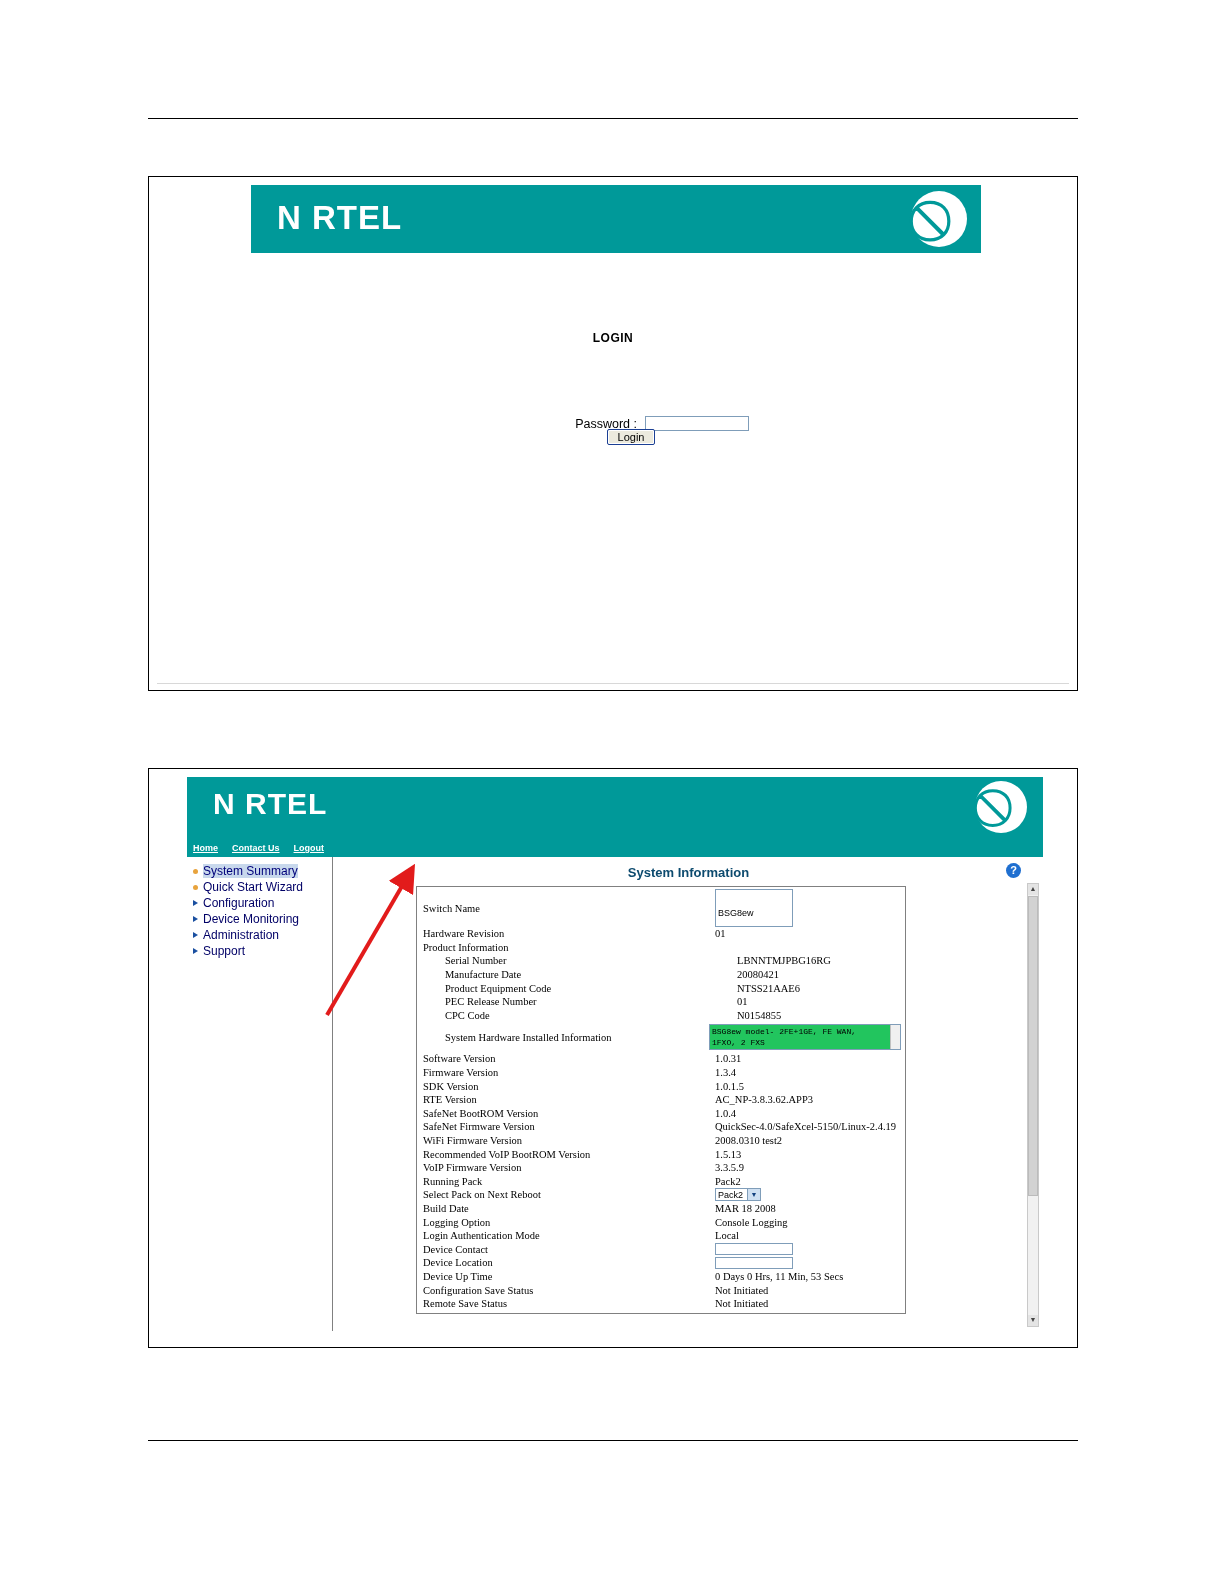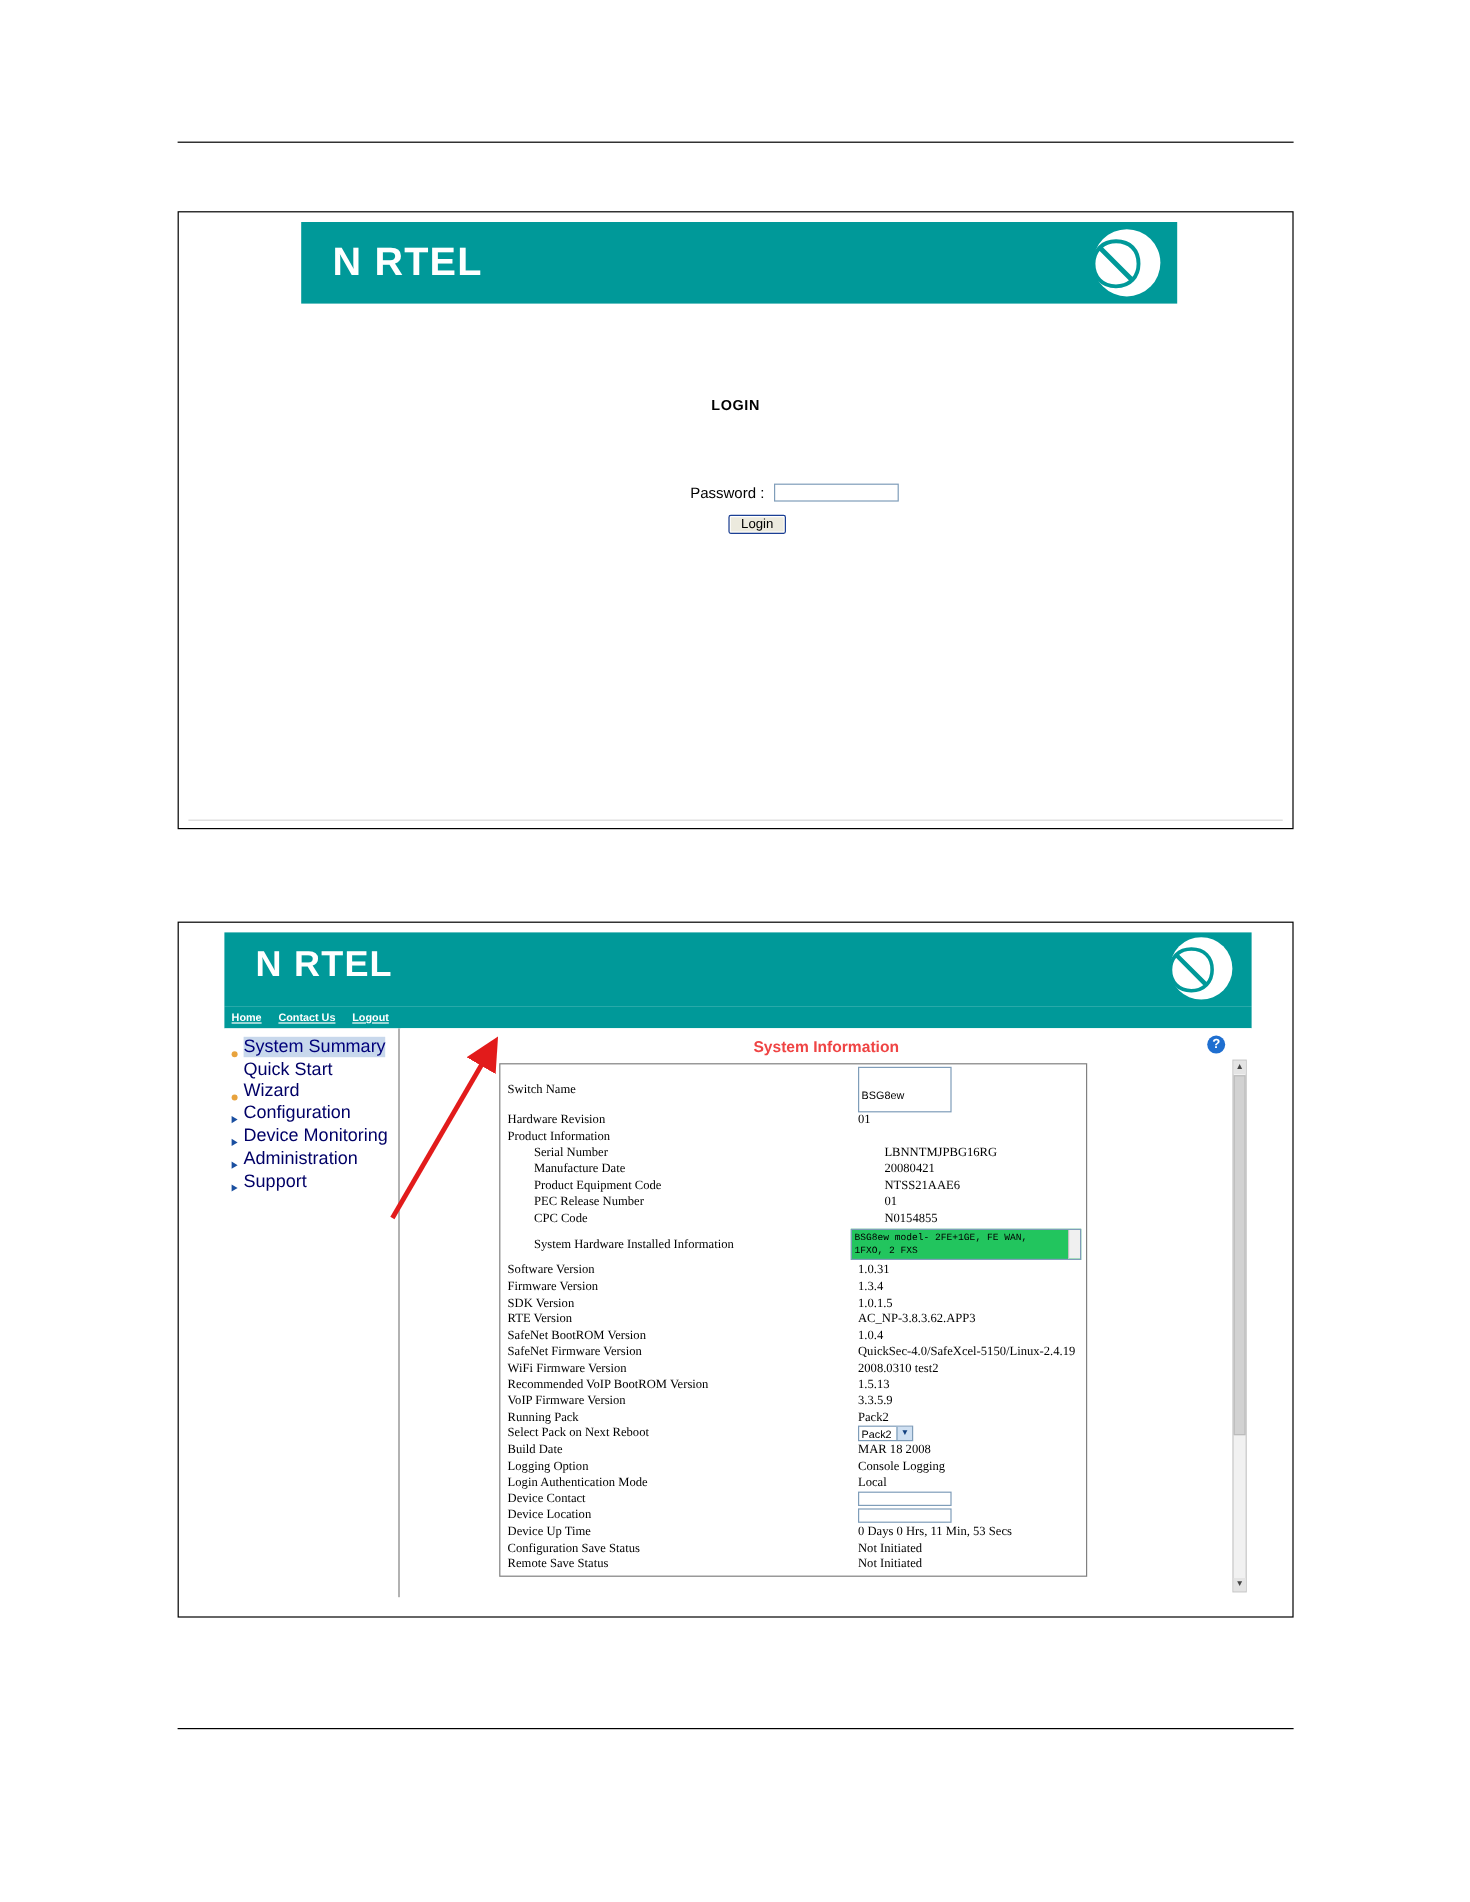--- a/index.html
+++ b/index.html
@@ -96,21 +96,21 @@
     position: absolute;
     left: 0;
     right: 0;
     display: flex;
     justify-content: center;
     align-items: center;
     font-family: "Liberation Sans", sans-serif;
     font-size: 12.5px;
   }
   #login-row-user { top: 187px; }
-  #login-row-pass { top: 226px; }
+  #login-row-pass { top: 239px; }
   .login-label {
     width: 160px;
     text-align: right;
     padding-right: 8px;
   }
   .login-input {
     width: 104px;
     height: 15px;
     border: 1px solid #7f9db9;
     background: #ffffff;
@@ -203,25 +203,25 @@
     left: 0;
     top: 0;
     width: 146px;
     height: 100%;
     border-right: 1px solid #808080;
     box-sizing: border-box;
     padding-top: 6px;
   }
   .nav-item {
     display: flex;
-    align-items: flex-end;
+    align-items: center;
     gap: 5px;
     padding: 1px 4px 1px 6px;
     font-family: "Liberation Sans", sans-serif;
-    font-size: 15px;
+    font-size: 12px;
     color: #000066;
   }
   .nav-item.selected .nav-label {
     background: #c8d8ec;
     color: #00007a;
   }
   .bullet {
     width: 5px;
     height: 5px;
     border-radius: 50%;
@@ -246,21 +246,21 @@
   }
   #sys-heading {
     position: absolute;
     left: 0;
     right: 0;
     top: 8px;
     text-align: center;
     font-family: "Liberation Sans", sans-serif;
     font-size: 13px;
     font-weight: bold;
-    color: #ef4444;
+    color: #0c4a6e;
   }
   #help-icon {
     position: absolute;
     right: 22px;
     top: 6px;
     width: 15px;
     height: 15px;
     border-radius: 50%;
     background: #1f6fd0;
     color: #ffffff;

